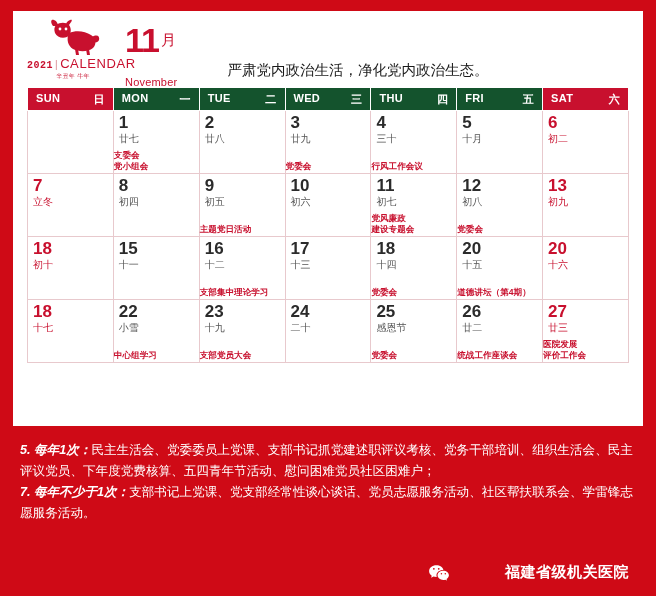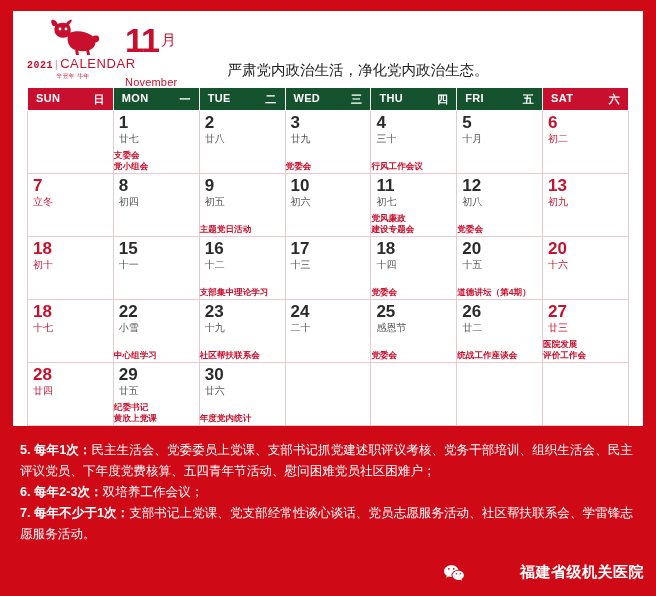--- a/index.html
+++ b/index.html
@@ -169,25 +169,25 @@
   .bottom {
     position: absolute;
     left: 20px;
     top: 440px;
     width: 616px;
     color: #ffffff;
     font-size: 12.6px;
     line-height: 21px;
   }
   .bottom p { margin: 0; }
-  .bottom .num { font-weight: bold; }
+  .bottom .num { font-weight: bold; font-style: italic; }
   
   .footer {
     position: absolute;
-    right: 12px;
+    right: 27px;
     bottom: 14px;
     display: flex;
     align-items: center;
     color: #ffffff;
     gap: 48px;
   }
   .wechat-icon {
     width: 22px;
     height: 18px;
     margin-right: 7px;
@@ -372,71 +372,50 @@
                 <span class="lunar">十七</span>
               </td>
               <td>
                 <span class="dnum">22</span>
                 <span class="lunar">小雪</span>
                 <div class="event">中心组学习</div>
               </td>
               <td>
                 <span class="dnum">23</span>
                 <span class="lunar">十九</span>
-                <div class="event">社区帮扶联系会</div>
+                <div class="event">支部党员大会</div>
               </td>
               <td>
                 <span class="dnum">24</span>
                 <span class="lunar">二十</span>
               </td>
               <td>
                 <span class="dnum">25</span>
                 <span class="lunar">感恩节</span>
                 <div class="event">党委会</div>
               </td>
               <td>
                 <span class="dnum">26</span>
                 <span class="lunar">廿二</span>
                 <div class="event">统战工作座谈会</div>
               </td>
               <td class="weekend">
                 <span class="dnum">27</span>
                 <span class="lunar">廿三</span>
                 <div class="event">医院发展<br>评价工作会</div>
               </td>
-            </tr>
-            <tr>
-              <td class="weekend">
-                <span class="dnum">28</span>
-                <span class="lunar">廿四</span>
-              </td>
-              <td>
-                <span class="dnum">29</span>
-                <span class="lunar">廿五</span>
-                <div class="event">纪委书记<br>黄欣上党课</div>
-              </td>
-              <td>
-                <span class="dnum">30</span>
-                <span class="lunar">廿六</span>
-                <div class="event">年度党内统计</div>
-              </td>
-              <td class="empty"></td>
-              <td class="empty"></td>
-              <td class="empty"></td>
-              <td class="empty weekend"></td>
             </tr>
           </tbody>
       </table>
     </div>
 
   </div>
 
   <div class="bottom">
       <p><span class="num">5. 每年1次：</span><span>民主生活会、党委委员上党课、支部书记抓党建述职评议考核、党务干部培训、组织生活会、民主评议党员、下年度党费核算、五四青年节活动、慰问困难党员社区困难户；</span></p>
-      <p><span class="num">6. 每年2-3次：</span><span>双培养工作会议；</span></p>
       <p><span class="num">7. 每年不少于1次：</span><span>支部书记上党课、党支部经常性谈心谈话、党员志愿服务活动、社区帮扶联系会、学雷锋志愿服务活动。</span></p>
     </div>
 
   <div class="footer">
     <svg class="wechat-icon" viewBox="0 0 24 20">
       <path fill="#ffffff" d="M9 1.5C4.6 1.5 1 4.4 1 8c0 2 1.1 3.8 2.9 5L3.3 15.2l2.6-1.3c1 .3 2 .5 3.1.5h.5c-.2-.5-.3-1.1-.3-1.7 0-3.3 3.2-6 7.2-6h.5C16.3 3.7 13 1.5 9 1.5zM6.3 6.4a1 1 0 1 1 0-2 1 1 0 0 1 0 2zm5.4 0a1 1 0 1 1 0-2 1 1 0 0 1 0 2z"></path>
       <path fill="#ffffff" d="M23 12.6c0-2.8-2.8-5.1-6.3-5.1s-6.3 2.3-6.3 5.1c0 2.8 2.8 5.1 6.3 5.1.8 0 1.5-.1 2.2-.3l2 1-.5-1.7c1.6-.9 2.6-2.4 2.6-4.1zm-8.3-1a.85.85 0 1 1 0-1.7.85.85 0 0 1 0 1.7zm4.3 0a.85.85 0 1 1 0-1.7.85.85 0 0 1 0 1.7z"></path>
     </svg>
     <span class="footer-name">福建省级机关医院</span>
   </div>

